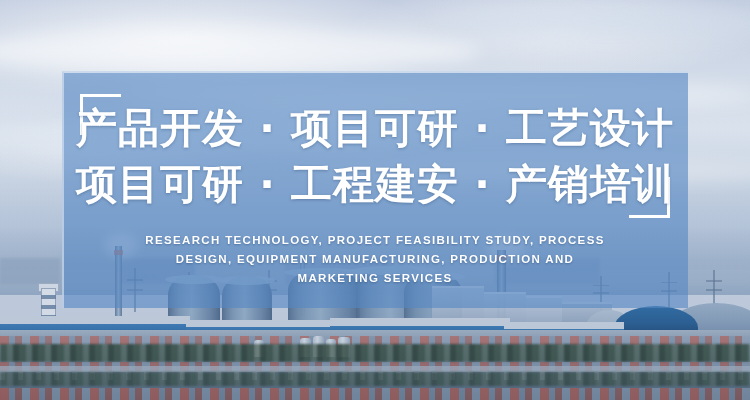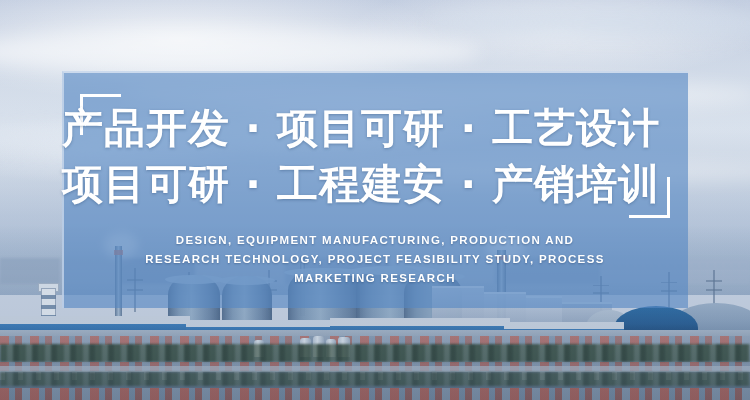--- a/index.html
+++ b/index.html
@@ -319,21 +319,21 @@
     top: 106px;
     border-bottom: 3px solid #ffffff;
     border-right: 3px solid #ffffff;
   }
 
   .headline {
     position: absolute;
     left: 0;
     right: 0;
     top: 29px;
-    text-align: left;
+    text-align: center;
     color: #ffffff;
     font-family: "DejaVu Sans", "Liberation Sans", sans-serif;
     font-weight: bold;
     font-size: 41px;
     line-height: 56px;
     letter-spacing: 1px;
     text-shadow: 0 1px 3px rgba(30,60,100,0.35);
     white-space: nowrap;
   }
   .headline .ln { display: block; }
@@ -428,19 +428,19 @@
   <div class="text-block">
     <div class="corner corner-tl"></div>
     <div class="corner corner-br"></div>
 
     <div class="headline">
       <span class="ln">产品开发 · 项目可研 · 工艺设计</span>
       <span class="ln">项目可研 · 工程建安 · 产销培训</span>
     </div>
 
     <div class="subtitle">
+      <span class="sl">RESEARCH TECHNOLOGY, PROJECT FEASIBILITY STUDY, PROCESS</span>
       <span class="sl">DESIGN, EQUIPMENT MANUFACTURING, PRODUCTION AND</span>
-      <span class="sl">RESEARCH TECHNOLOGY, PROJECT FEASIBILITY STUDY, PROCESS</span>
-      <span class="sl">MARKETING RESEARCH</span>
+      <span class="sl">MARKETING SERVICES</span>
     </div>
   </div>
 
 </div>
 
 </body></html>

